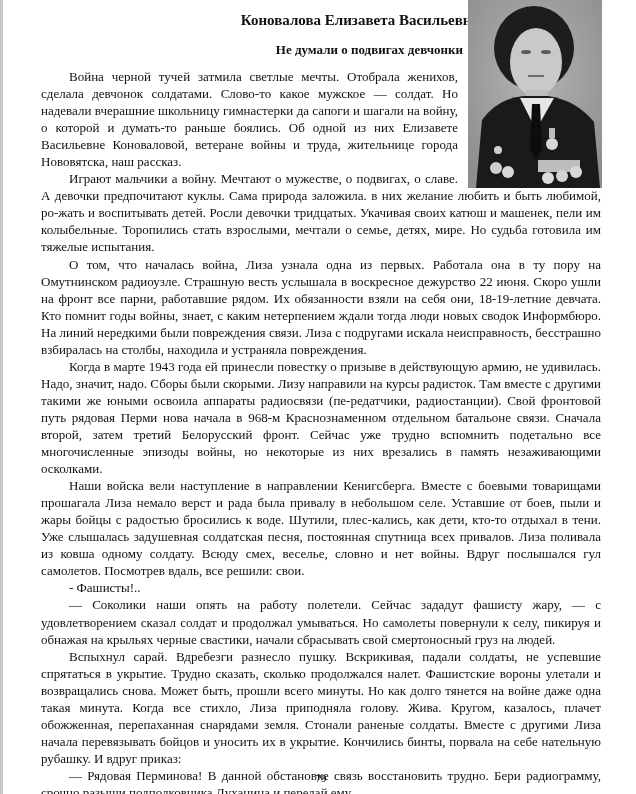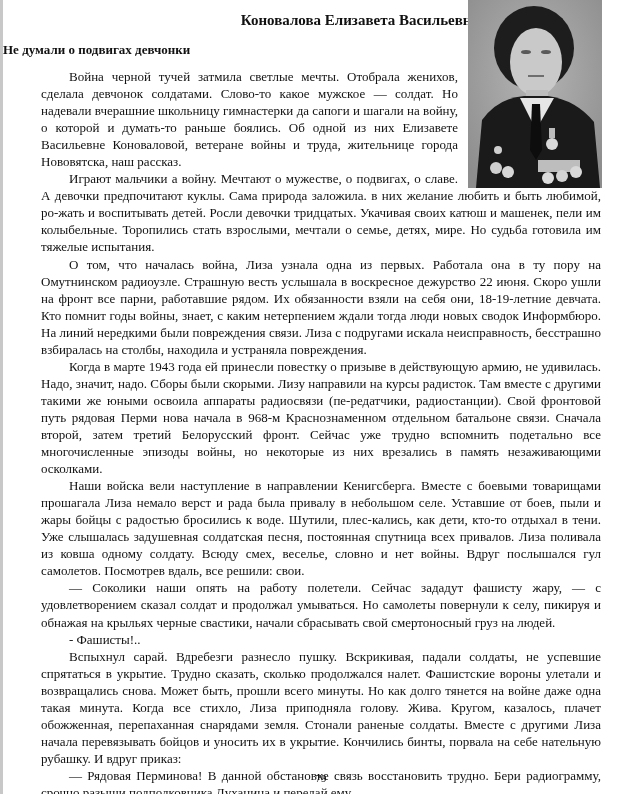--- a/index.html
+++ b/index.html
@@ -11,21 +11,21 @@
       box-sizing: border-box;
       font-family: "Liberation Serif", serif;
       color: #111;
     }
     .title {
       position: absolute; left: 16px; top: 10px; width: 460px;
       text-align: right; font-weight: bold; font-size: 15px; line-height: 20px;
     }
     .subtitle {
       position: absolute; left: 0; top: 42px; width: 460px;
-      text-align: left; font-weight: bold; font-size: 13px; line-height: 16px;
+      text-align: right; font-weight: bold; font-size: 13px; line-height: 16px;
     }
     .photo {
       position: absolute; left: 465px; top: 0; width: 134px; height: 188px;
       background: #9a9a9a;
       overflow: hidden;
       box-shadow: 0 0 6px 4px #fff inset;
     }
     .photo svg { display: block; }
     .body {
       position: absolute; left: 38px; top: 68px; width: 560px;
@@ -84,21 +84,21 @@
     </svg>
   </div>
 
   <div class="body">
     <div class="float-spacer"></div>
     <p>Война черной тучей затмила светлые мечты. Отобрала женихов, сделала девчонок солдатами. Слово-то какое мужское — солдат. Но надевали вчерашние школьницу гимнастерки да сапоги и шагали на войну, о которой и думать-то раньше боялись. Об одной из них Елизавете Васильевне Коноваловой, ветеране войны и труда, жительнице города Нововятска, наш рассказ.</p>
     <p>Играют мальчики а войну. Мечтают о мужестве, о подвигах, о славе. А девочки предпочитают куклы. Сама природа заложила. в них желание любить и быть любимой, ро-жать и воспитывать детей. Росли девочки тридцатых. Укачивая своих катюш и машенек, пели им колыбельные. Торопились стать взрослыми, мечтали о семье, детях, мире. Но судьба готовила им тяжелые испытания.</p>
     <p>О том, что началась война, Лиза узнала одна из первых. Работала она в ту пору на Омутнинском радиоузле. Страшную весть услышала в воскресное дежурство 22 июня. Скоро ушли на фронт все парни, работавшие рядом. Их обязанности взяли на себя они, 18-19-летние девчата. Кто помнит годы войны, знает, с каким нетерпением ждали тогда люди новых сводок Информбюро. На линий нередкими были повреждения связи. Лиза с подругами искала неисправность, бесстрашно взбиралась на столбы, находила и устраняла повреждения.</p>
     <p>Когда в марте 1943 года ей принесли повестку о призыве в действующую армию, не удивилась. Надо, значит, надо. Сборы были скорыми. Лизу направили на курсы радисток. Там вместе с другими такими же юными освоила аппараты радиосвязи (пе-редатчики, радиостанции). Свой фронтовой путь рядовая Перми нова начала в 968-м Краснознаменном отдельном батальоне связи. Сначала второй, затем третий Белорусский фронт. Сейчас уже трудно вспомнить подетально все многочисленные эпизоды войны, но некоторые из них врезались в память незаживающими осколками.</p>
     <p>Наши войска вели наступление в направлении Кенигсберга. Вместе с боевыми товарищами прошагала Лиза немало верст и рада была привалу в небольшом селе. Уставшие от боев, пыли и жары бойцы с радостью бросились к воде. Шутили, плес-кались, как дети, кто-то отдыхал в тени. Уже слышалась задушевная солдатская песня, постоянная спутница всех привалов. Лиза поливала из ковша одному солдату. Всюду смех, веселье, словно и нет войны. Вдруг послышался гул самолетов. Посмотрев вдаль, все решили: свои.</p>
+    <p>- Фашисты!..</p>
     <p>— Соколики наши опять на работу полетели. Сейчас зададут фашисту жару, — с удовлетворением сказал солдат и продолжал умываться. Но самолеты повернули к селу, пикируя и обнажая на крыльях черные свастики, начали сбрасывать свой смертоносный груз на людей.</p>
-    <p>- Фашисты!..</p>
     <p>Вспыхнул сарай. Вдребезги разнесло пушку. Вскрикивая, падали солдаты, не успевшие спрятаться в укрытие. Трудно сказать, сколько продолжался налет. Фашистские вороны улетали и возвращались снова. Может быть, прошли всего минуты. Но как долго тянется на войне даже одна такая минута. Когда все стихло, Лиза приподняла голову. Жива. Кругом, казалось, плачет обожженная, перепаханная снарядами земля. Стонали раненые солдаты. Вместе с другими Лиза начала перевязывать бойцов и уносить их в укрытие. Кончились бинты, порвала на себе нательную рубашку. И вдруг приказ:</p>
     <p>— Рядовая Перминова! В данной обстановке связь восстановить трудно. Бери радиограмму, срочно разыщи подполковника Духанина и передай ему.</p>
 
   </div>
 
   <div class="pagenum">79</div>
 </div>
 
 </body></html>

